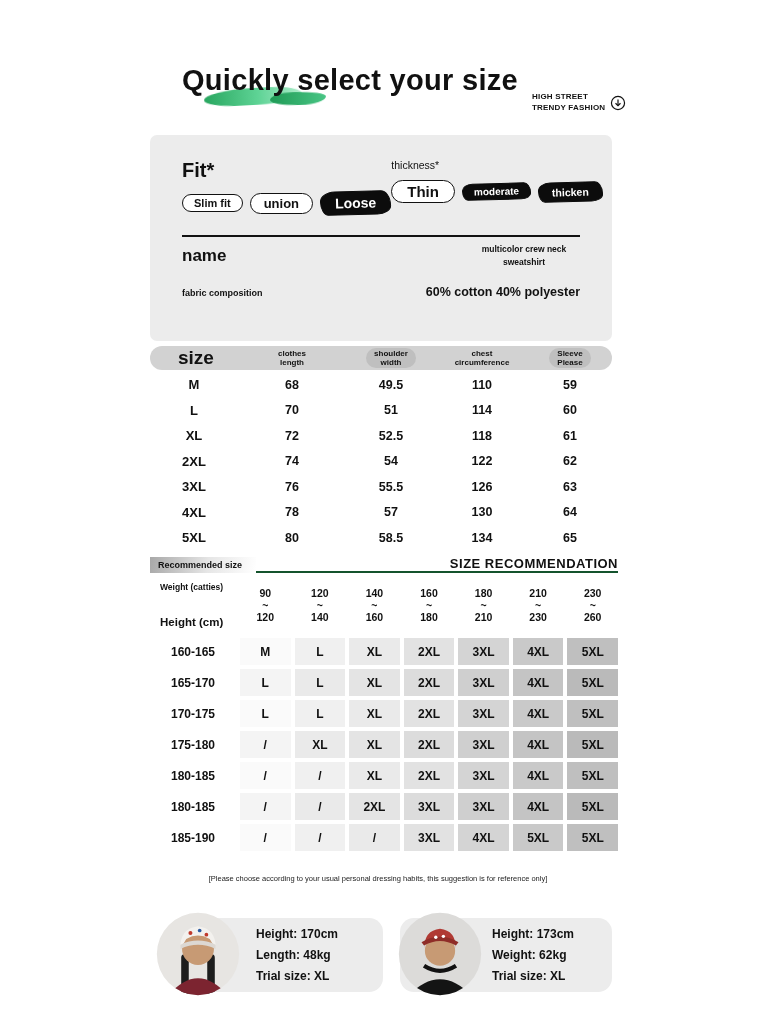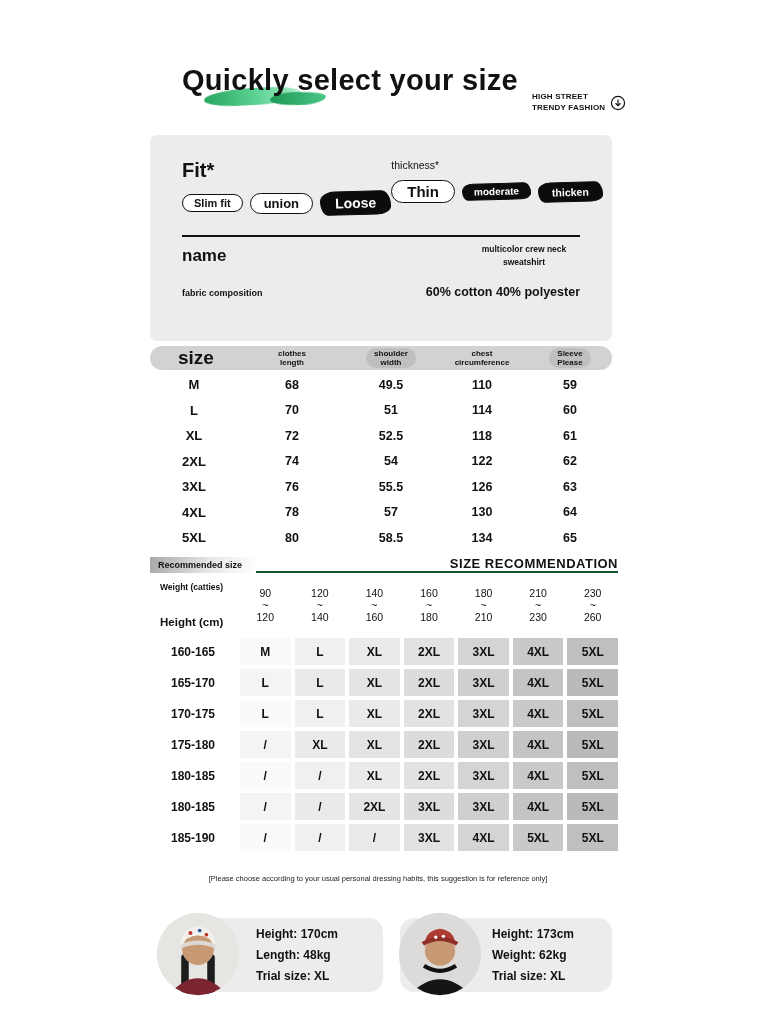--- a/index.html
+++ b/index.html
@@ -69,21 +69,21 @@
   .rec-head { position:absolute; left:150px; top:556px; width:468px; display:flex; align-items:flex-end; }
   .rec-label { font-size:9px; font-weight:bold; padding:3px 14px 3px 8px;
     background:linear-gradient(100deg,#a8a8a8,#e6e6e6 55%,rgba(255,255,255,0)); }
   .rec-title { flex:1; text-align:right; font-size:13px; font-weight:bold; letter-spacing:0.5px;
     border-bottom:2px solid #14532d; }
   .rec-grid { display:grid; grid-template-columns:86px repeat(7,1fr); column-gap:4px; }
   .rec-weight-row { position:absolute; left:150px; top:580px; width:468px; height:52px; align-items:stretch; }
   .rec-corner { display:flex; flex-direction:column; justify-content:space-between; padding:2px 0 4px 10px; }
   .weight-label { font-size:8.5px; font-weight:bold; }
   .height-label { font-size:11.5px; font-weight:bold; }
-  .weight-range { font-size:10.5px; font-weight:normal; text-align:center; white-space:pre-line; line-height:1.12; align-self:center; justify-self:center; }
+  .weight-range { font-size:10.5px; font-weight:bold; text-align:center; white-space:pre-line; line-height:1.12; align-self:center; justify-self:center; }
   .rec-rows { position:absolute; left:150px; top:638px; width:468px; }
   .rec-row { margin-bottom:4px; }
   .rec-height { font-size:12px; font-weight:bold; text-align:center; align-self:center; }
   .cell { height:27px; display:flex; align-items:center; justify-content:center; font-size:12px; font-weight:bold; }
   .rec-row:nth-child(even) .cell { filter:brightness(0.975); }
   .c1 { background:#fafafa; } .c2 { background:#f0f0f0; } .c3 { background:#eaeaea; }
   .c4 { background:#e2e2e2; } .c5 { background:#d4d4d4; } .c6 { background:#c9c9c9; } .c7 { background:#bfbfbf; }
 
   .note { position:absolute; left:144px; top:874px; width:468px; text-align:center; font-size:7.5px; color:#222; }
 

